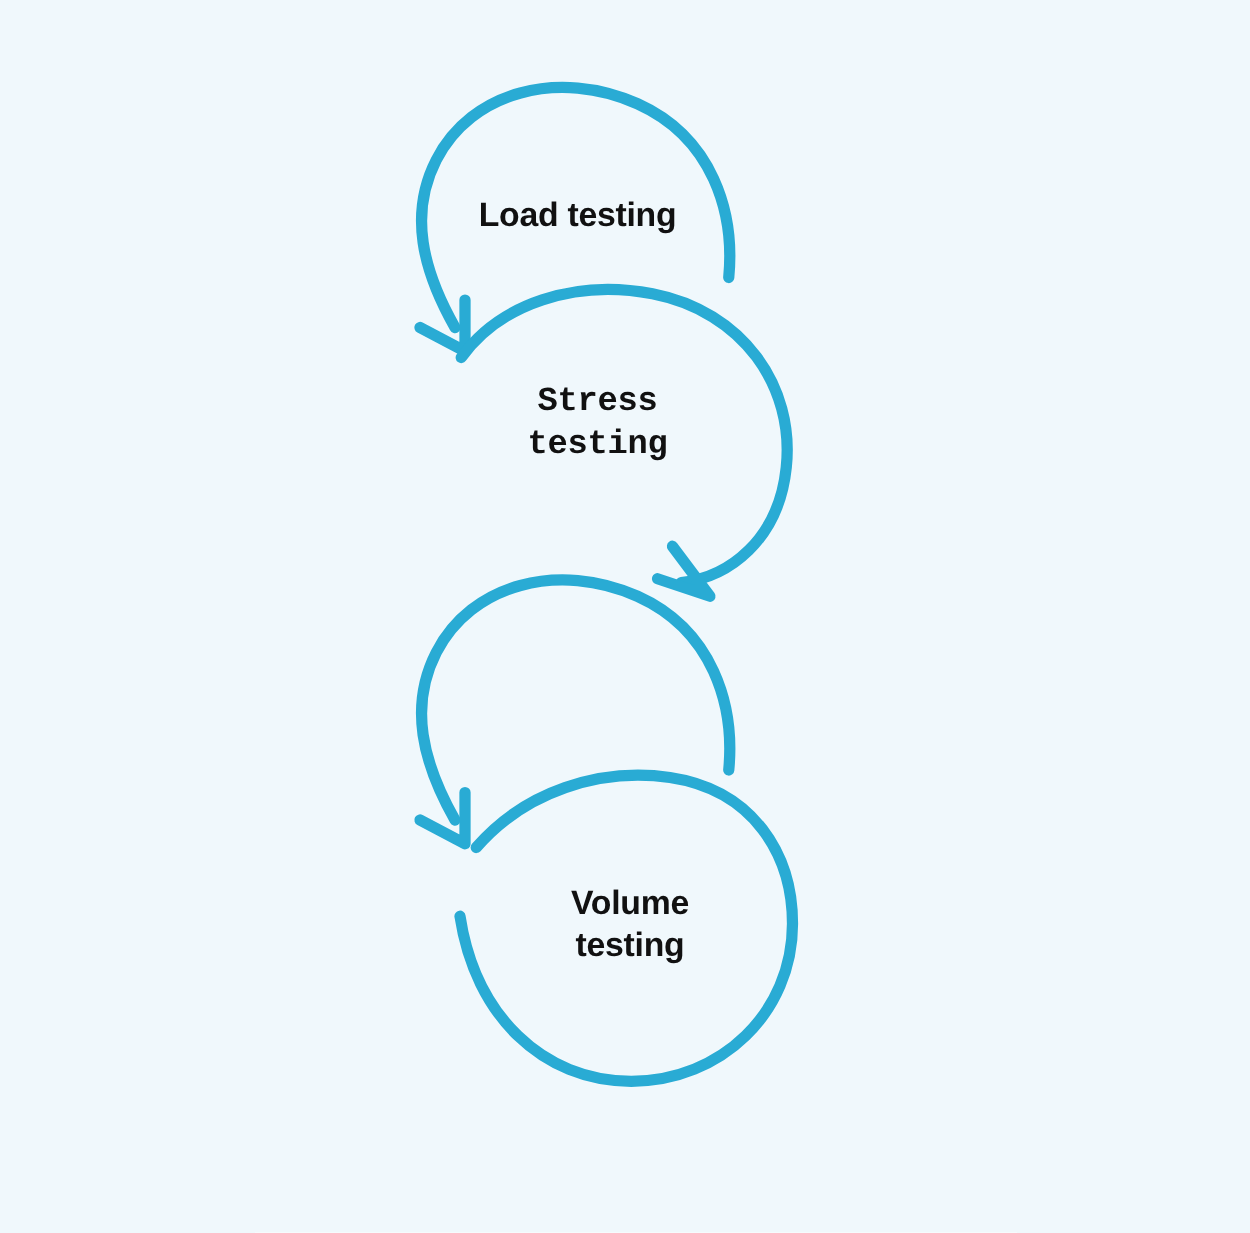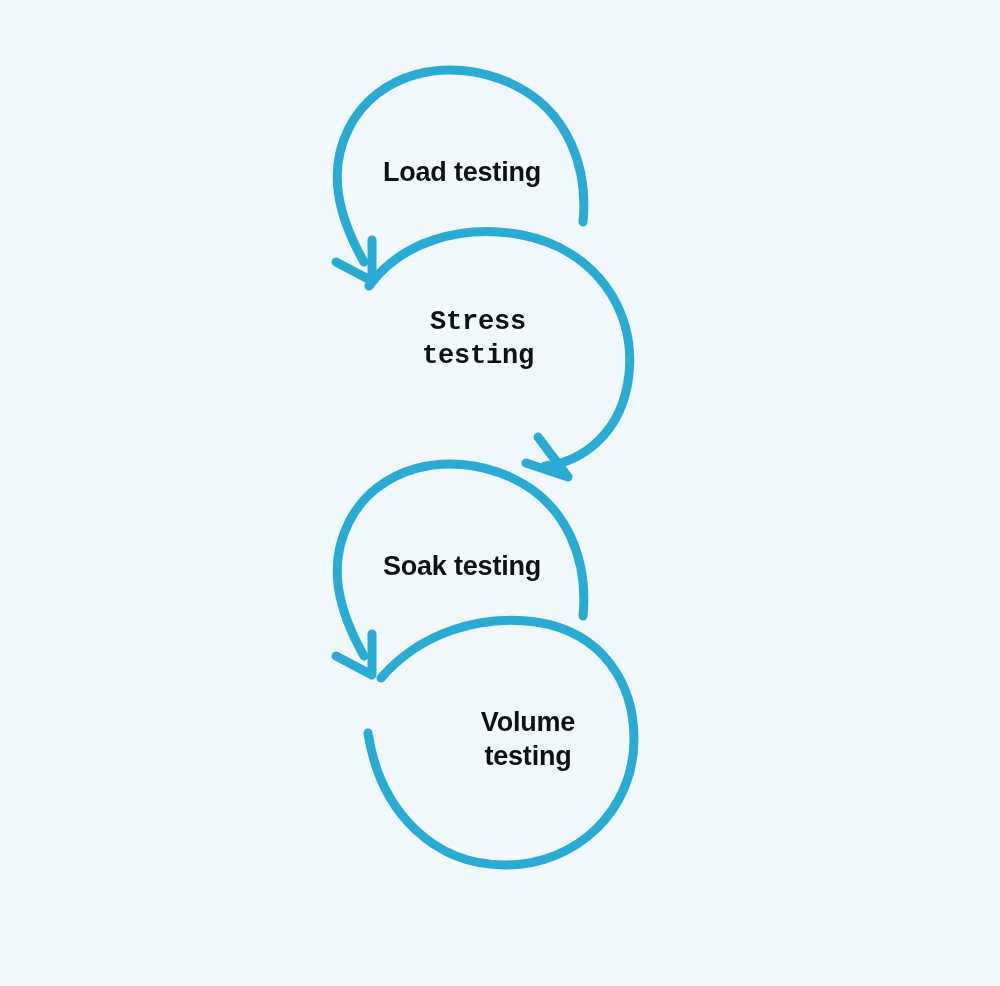--- a/index.html
+++ b/index.html
@@ -90,18 +90,17 @@
                C 634 810, 577 865, 505 865
                C 434 865, 380 812, 368 733"></path>
     </g>
   </svg>
 
   <div class="node-label" style="left:462px; top:172px;">Load testing</div>
 
   <div class="node-label" style="left:478px; top:339px;font-family:Liberation Mono, monospace;">Stress
 testing</div>
 
-  <div class="node-label" style="left:462px; top:566px;">Soak testing</div>
 
-  <div class="node-label" style="left:528px; top:739px;">Volume
+  <div class="node-label" style="left:504px; top:739px;">Volume
 testing</div>
 
 </div>
 
 </body></html>

